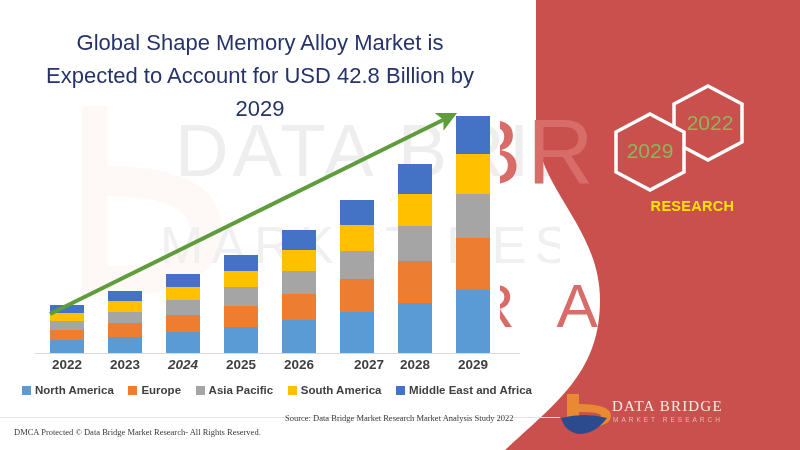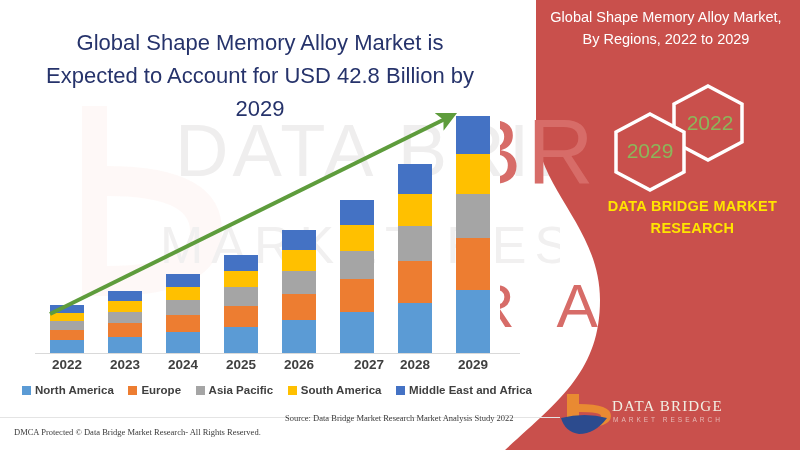--- a/index.html
+++ b/index.html
@@ -199,21 +199,21 @@
         <marker id="arrowhead" markerWidth="5" markerHeight="5" refX="2.2" refY="2.5" orient="auto">
           <path d="M0,0 L5,2.5 L0,5 L1.2,2.5 Z" fill="#5e9c3c"></path>
         </marker>
       </defs>
       <line x1="50" y1="314" x2="447" y2="118" stroke="#5e9c3c" stroke-width="4" marker-end="url(#arrowhead)"></line>
     </svg>
 
     <div class="xlabels" id="xlabels">
         <div class="xlabel" style="left: 37px;">2022</div>
         <div class="xlabel" style="left: 95px;">2023</div>
-        <div class="xlabel" style="left: 153px;">2024</div>
+        <div class="xlabel" style="left: 153px; font-style: italic;">2024</div>
         <div class="xlabel" style="left: 211px;">2025</div>
         <div class="xlabel" style="left: 269px;">2026</div>
         <div class="xlabel" style="left: 339px;">2027</div>
         <div class="xlabel" style="left: 385px;">2028</div>
         <div class="xlabel" style="left: 443px;">2029</div>
       </div>
   </div>
 
   <div class="legend" id="legend">
       <div class="legend-item">
@@ -231,33 +231,31 @@
       <div class="legend-item">
         <span class="legend-swatch" style="background: rgb(255, 192, 0);"></span>
         <span class="legend-label">South America</span>
       </div>
       <div class="legend-item">
         <span class="legend-swatch" style="background: rgb(68, 114, 196);"></span>
         <span class="legend-label">Middle East and Africa</span>
       </div>
     </div>
 
-  <div class="rp-title">Global Shape Memory Alloy Market, By Regions, 2022 to 2029</div>
 
   <div class="hexwrap">
     <svg viewBox="0 0 180 120" style="width:180px;height:120px;">
       <polygon points="108,6 142,24 142,62 108,80 74,62 74,24" fill="none" stroke="#ffffff" stroke-width="3.5"></polygon>
       <text x="110" y="50" fill="#8cb65a" font-size="21" font-family="Liberation Sans, sans-serif" text-anchor="middle" id="hex2022">2022</text>
       <polygon points="50,34 84,52 84,92 50,110 16,92 16,52" fill="#c9504c" stroke="#ffffff" stroke-width="3.5"></polygon>
       <text x="50" y="78" fill="#8cb65a" font-size="21" font-family="Liberation Sans, sans-serif" text-anchor="middle" id="hex2029">2029</text>
     </svg>
   </div>
 
   <div class="brand">
-    <div>DATA BRIDGE MARKET</div>
     <div>RESEARCH</div>
   </div>
 
   <div class="footer-line"></div>
   <div class="foot-dmca">DMCA Protected © Data Bridge Market Research- All Rights Reserved.</div>
   <div class="foot-src">Source: Data Bridge Market Research Market Analysis Study 2022</div>
 
   <svg class="logo-box" viewBox="0 0 190 48">
     <path d="M12 4 L12 34 L24 34 L24 4 Z" fill="#e98a32"></path>
     <path d="M24 14 Q56 14 56 26 Q56 38 24 38 L24 30 Q46 30 46 26 Q46 22 24 22 Z" fill="#e98a32"></path>

